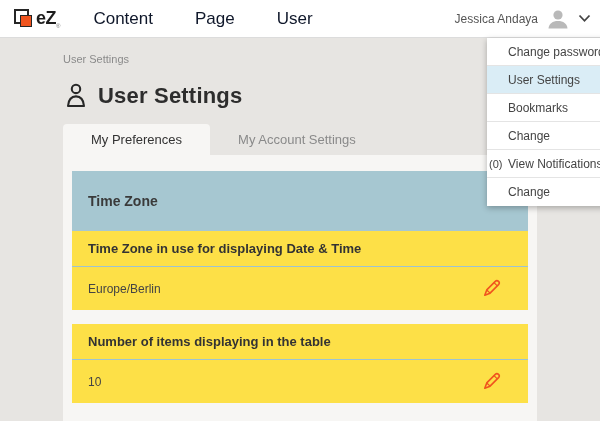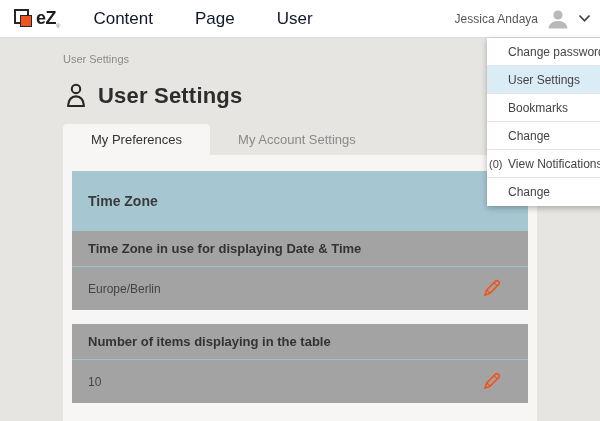--- a/index.html
+++ b/index.html
@@ -34,21 +34,21 @@
   .title-icon svg{display:block}
   .page-title{font-size:22px;font-weight:bold;color:#2d2d2d;letter-spacing:.2px}
   .tabs{display:flex;margin:15px 63px 0;align-items:flex-end}
   .tab{font-size:13px;padding:9px 28px;color:#8a8a8a;cursor:pointer;line-height:13px}
   .tab.active{background:#f7f6f4;color:#333;border-radius:4px 4px 0 0;font-weight:normal}
 
   
   .panel{margin:0 63px;background:#f7f6f4;padding:16px 9px;min-height:280px}
   .section{margin-bottom:14px}
   .sec-header{background:#a6c7d1;padding:22px 16px;font-size:14px;font-weight:bold;color:#3a3a3a}
-  .sec-body{background:#a3a3a3}
+  .sec-body{background:#fde047}
   .sec-label{padding:10px 16px;font-size:13px;font-weight:bold;color:#333;border-bottom:1px solid #9dc3d1}
   .sec-value-row{display:flex;align-items:center;justify-content:space-between;padding:12px 27px 12px 16px}
   .sec-value{font-size:12px;color:#444}
   .edit-btn{background:none;border:none;cursor:pointer;padding:0;line-height:0}
 </style>
 </head>
 <body>
 
 <div class="topbar">
   <div class="logo">

